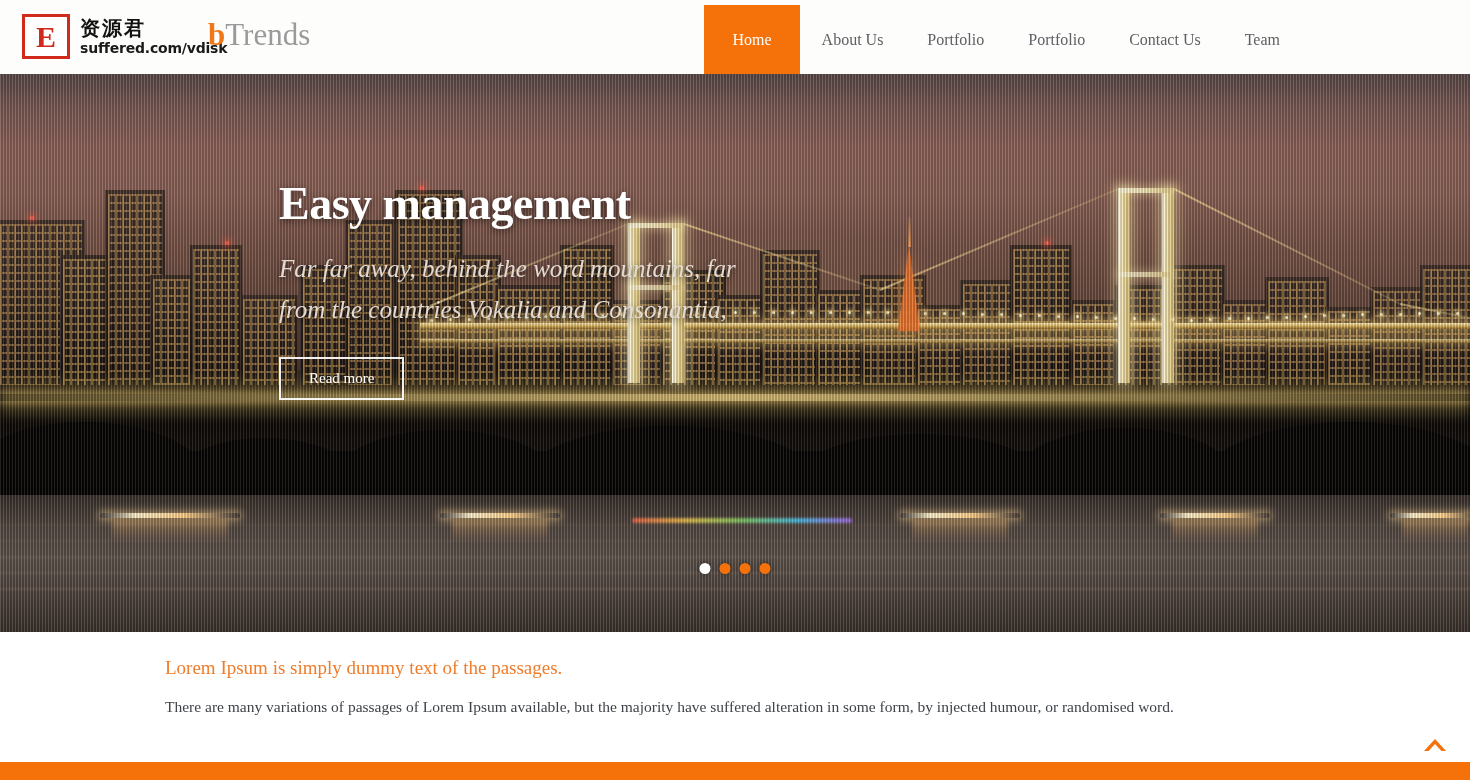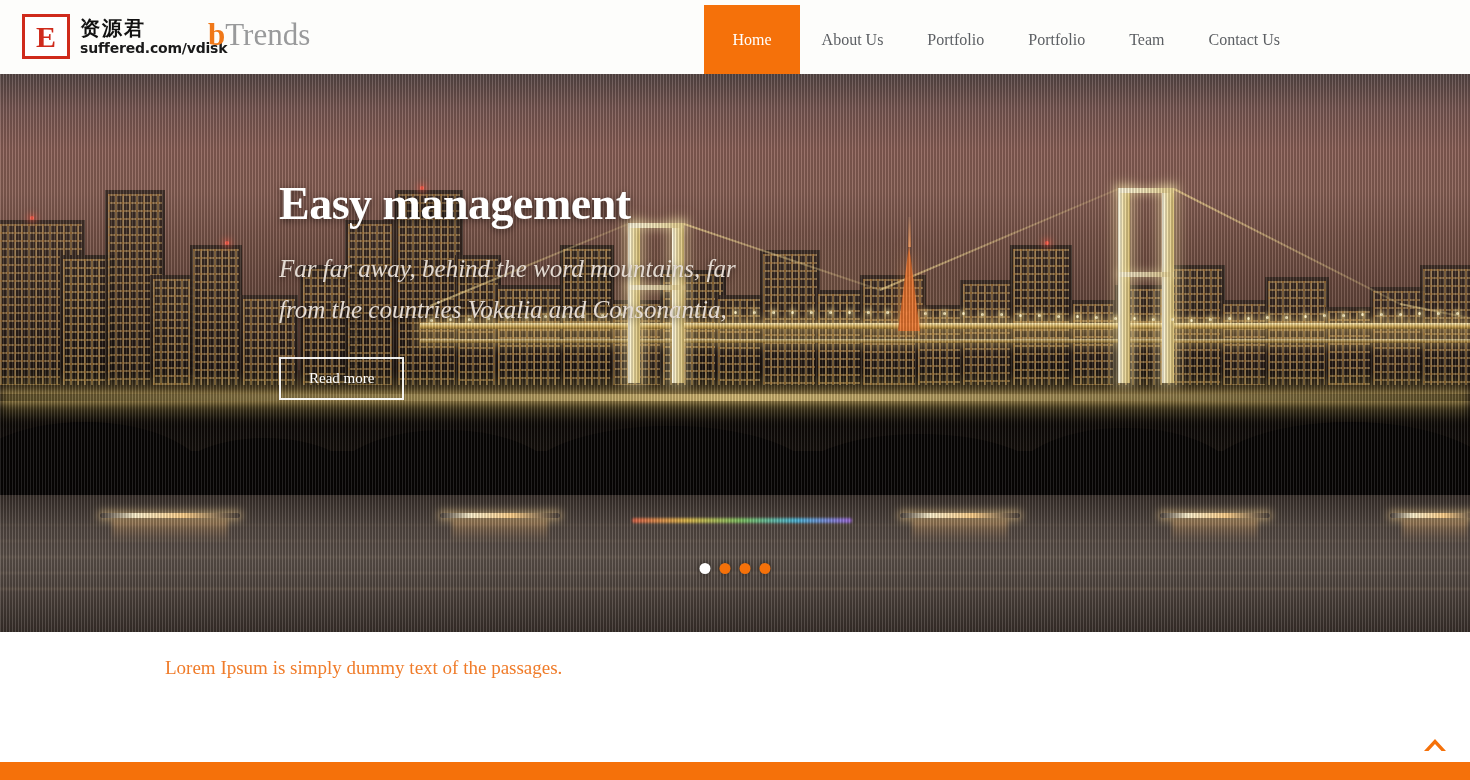--- a/index.html
+++ b/index.html
@@ -274,22 +274,22 @@
 
     <div class="sitename">
       <span class="b">b</span><span class="rest">Trends</span>
     </div>
 
     <nav class="nav">
       <div class="nav-item active">Home</div>
       <div class="nav-item">About Us</div>
       <div class="nav-item">Portfolio</div>
       <div class="nav-item">Portfolio</div>
+      <div class="nav-item">Contact Us</div>
       <div class="nav-item">Team</div>
-      <div class="nav-item">Contact Us</div>
       <div class="nav-spacer"></div>
     </nav>
   </div>
 
   <div class="hero">
     <div class="hero-photo">
       <div class="sky"></div>
       <div class="sky-glow"></div>
       <div class="land"></div>
       <div class="water"></div>
@@ -441,20 +441,21 @@
       <span class="dot active"></span>
       <span class="dot"></span>
       <span class="dot"></span>
       <span class="dot"></span>
     </div>
   </div>
 
   <div class="content">
     <div class="content-inner">
       <div class="c-head">Lorem Ipsum is simply dummy text of the passages.</div>
+      <div class="c-body">There are many variations of passages of Lorem Ipsum available, but the majority have suffered alteration in some form, by injected humour, or randomised word.</div>
     </div>
   </div>
 
   <div class="scrolltop">
     <svg width="30" height="26" viewBox="0 0 30 26">
       <path d="M4 19 L15 7 L26 19 L21.5 19 L15 12 L8.5 19 Z" fill="#f5710a"></path>
     </svg>
   </div>
 
   <div class="footer-bar"></div>

